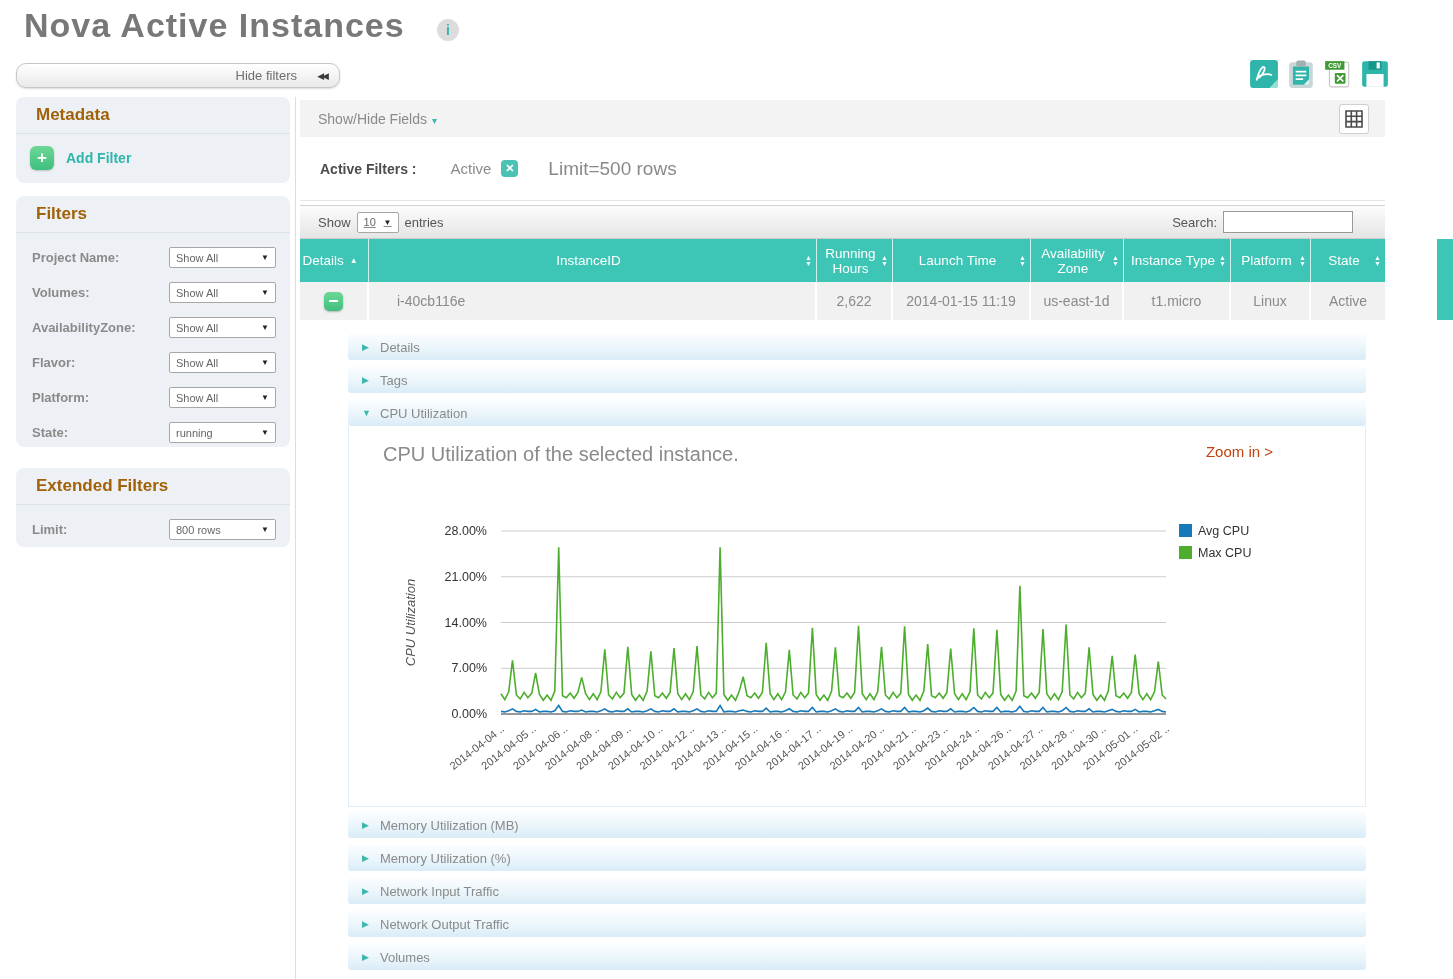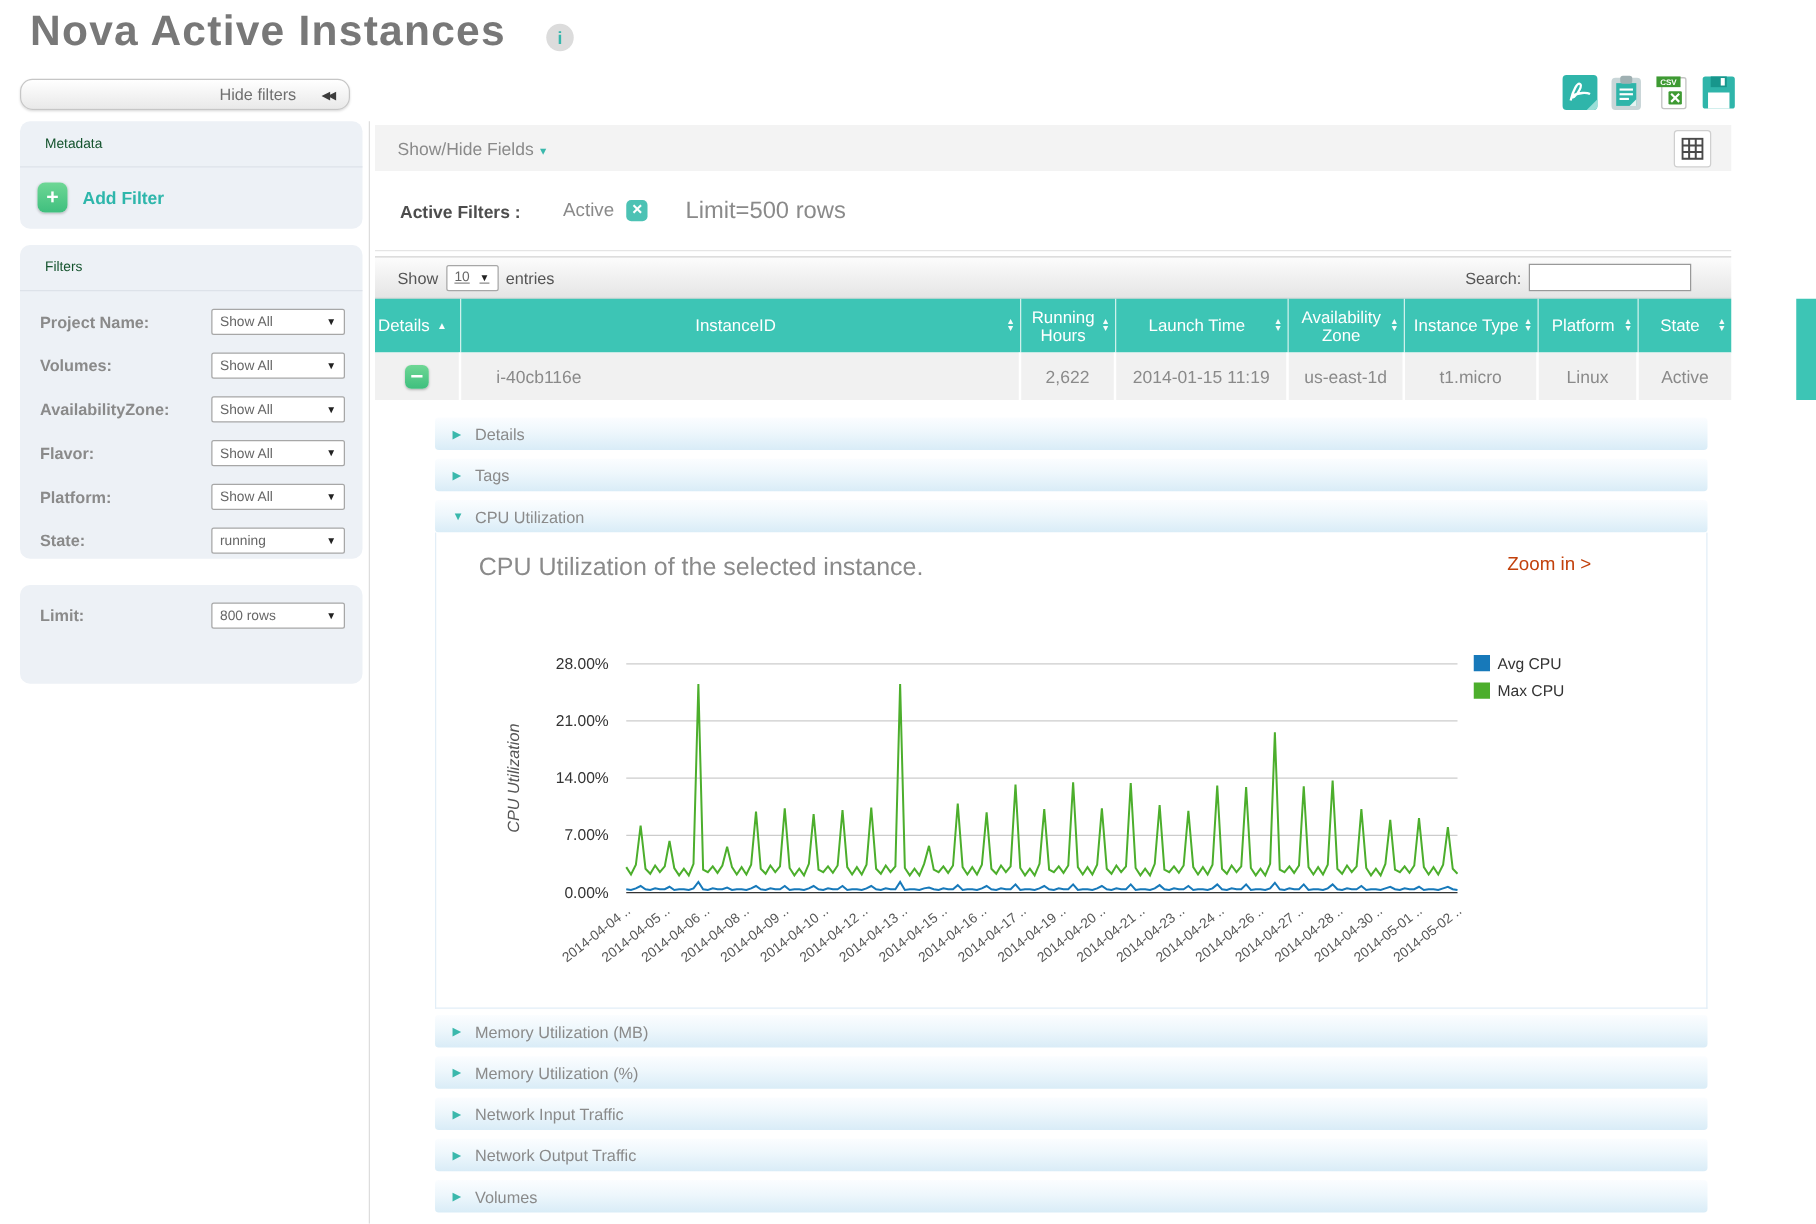--- a/index.html
+++ b/index.html
@@ -9,30 +9,30 @@
   .abs { position:absolute; }
 
   
   .page-title { left:24px; top:6px; font-size:34px; font-weight:bold; color:#787878; letter-spacing:1px; }
   .info-circle { left:437px; top:19px; width:22px; height:22px; border-radius:50%; background:#dcdcdc; color:#35b6ab; font-size:14px; font-weight:bold; text-align:center; line-height:22px; }
 
   .export-bar { right:63px; top:59px; display:flex; gap:7px; }
   .export-bar .exp-btn { width:30px; height:30px; cursor:pointer; }
 
   
-  .hide-filters-btn { left:16px; top:63px; width:264px; height:25px; border:1px solid #c6c6c6; border-radius:10px;
+  .hide-filters-btn { left:16px; top:63px; width:324px; height:25px; border:1px solid #c6c6c6; border-radius:10px;
      background:linear-gradient(#ffffff,#e9e9e9); box-shadow:0 1px 2px rgba(0,0,0,.15);
      display:flex; align-items:center; justify-content:flex-end; padding-right:42px; cursor:pointer; }
   .hide-filters-btn .lbl { font-size:13px; color:#6f6f6f; }
   .hide-filters-btn .dbl-arrow { position:absolute; right:12px; font-size:9px; color:#3c3c3c; letter-spacing:-2px; }
 
   
   .panel { left:16px; width:274px; background:#edf1f6; border-radius:8px; }
   .panel .panel-head { height:37px; display:flex; align-items:center; padding:0 20px; border-bottom:1px solid #dde2e9; }
-  .panel .panel-head .panel-title { color:#14532d; font-size:11px; font-weight:normal; }
+  .panel .panel-head .panel-title { color:#a16207; font-size:17px; font-weight:bold; }
   .panel-metadata { top:97px; height:86px; }
   .addfilter-row { display:flex; align-items:center; gap:12px; padding:12px 14px; cursor:pointer; }
   .plus-btn { width:24px; height:24px; border-radius:6px; background:linear-gradient(#6ed795,#3fbf7e); color:#fff;
       font-size:17px; font-weight:bold; text-align:center; line-height:23px; box-shadow:0 1px 2px rgba(0,0,0,.2); }
   .addfilter-label { color:#2eb6ab; font-size:14px; font-weight:bold; }
 
   .panel-filters { top:196px; height:251px; }
   .panel-extended { top:468px; height:79px; }
   .filter-row { height:35px; display:flex; align-items:center; justify-content:space-between; padding:0 14px 0 16px; }
   .filter-row .f-label { font-size:13px; font-weight:bold; color:#8a8a8a; }
@@ -191,20 +191,23 @@
       <span class="f-label">State:</span>
       <div class="select-box">
           <span class="sel-val">running</span>
           <span class="sel-caret">▼</span>
         </div>
     </div>
   </div>
 </div>
 
 <div class="abs panel panel-extended">
+  <div class="panel-head">
+      <span class="panel-title">Extended Filters</span>
+    </div>
   <div class="filter-row" style="margin-top:7px;">
     <span class="f-label">Limit:</span>
     <div class="select-box">
         <span class="sel-val">800 rows</span>
         <span class="sel-caret">▼</span>
       </div>
   </div>
 </div>
 
 <div class="abs v-divider"></div>

